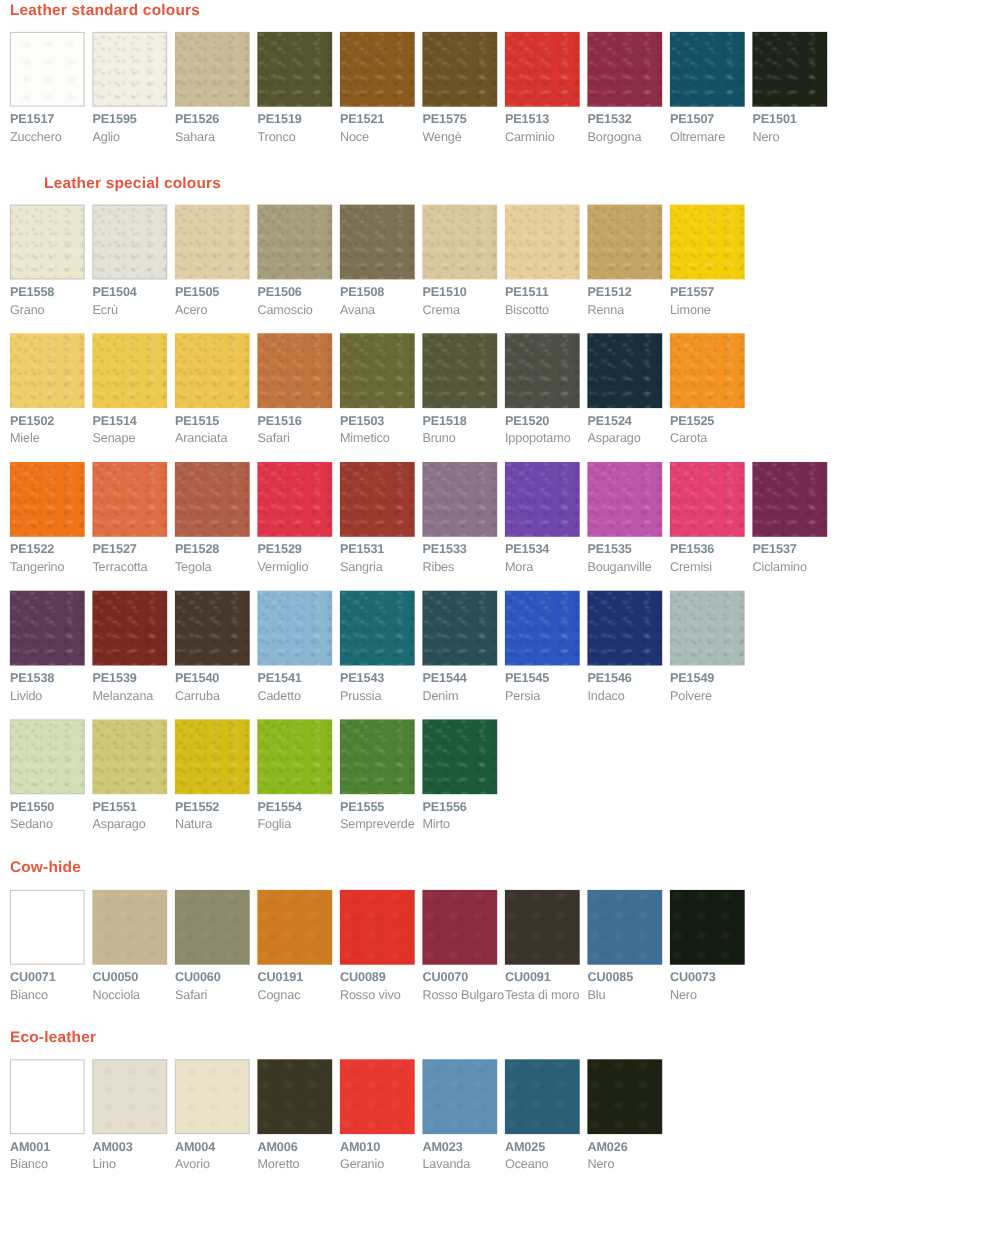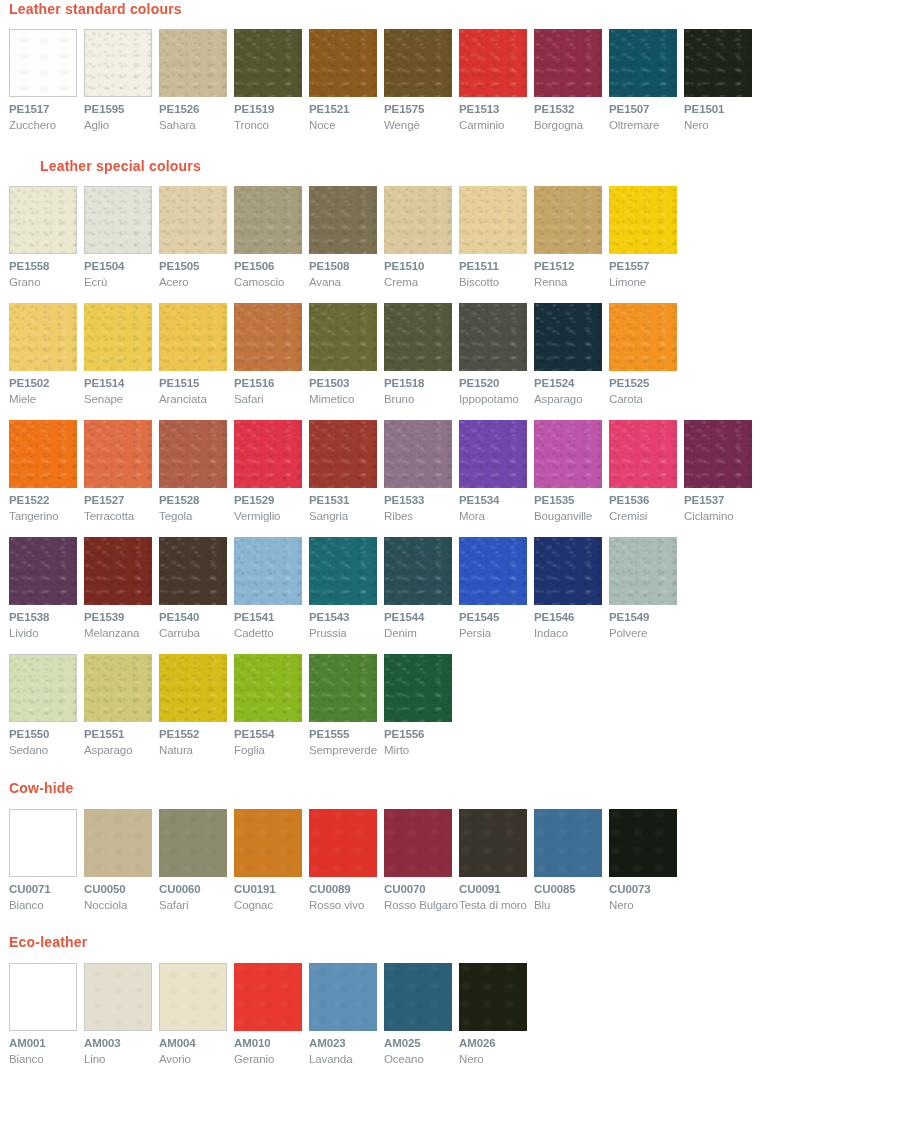--- a/index.html
+++ b/index.html
@@ -726,20 +726,29 @@
             <div class="swatch-cell">
               <div class="chip bordered smooth" style="background: rgb(235, 227, 200);">
                 <div class="grain"></div>
               </div>
               <div class="labels">
                 <span class="code">AM004</span>
                 <span class="name">Avorio</span>
               </div>
             </div>
             <div class="swatch-cell">
+              <div class="chip smooth" style="background: rgb(59, 55, 36);">
+                <div class="grain"></div>
+              </div>
+              <div class="labels">
+                <span class="code">AM006</span>
+                <span class="name">Moretto</span>
+              </div>
+            </div>
+            <div class="swatch-cell">
               <div class="chip smooth" style="background: rgb(232, 56, 47);">
                 <div class="grain"></div>
               </div>
               <div class="labels">
                 <span class="code">AM010</span>
                 <span class="name">Geranio</span>
               </div>
             </div>
             <div class="swatch-cell">
               <div class="chip smooth" style="background: rgb(95, 143, 180);">

